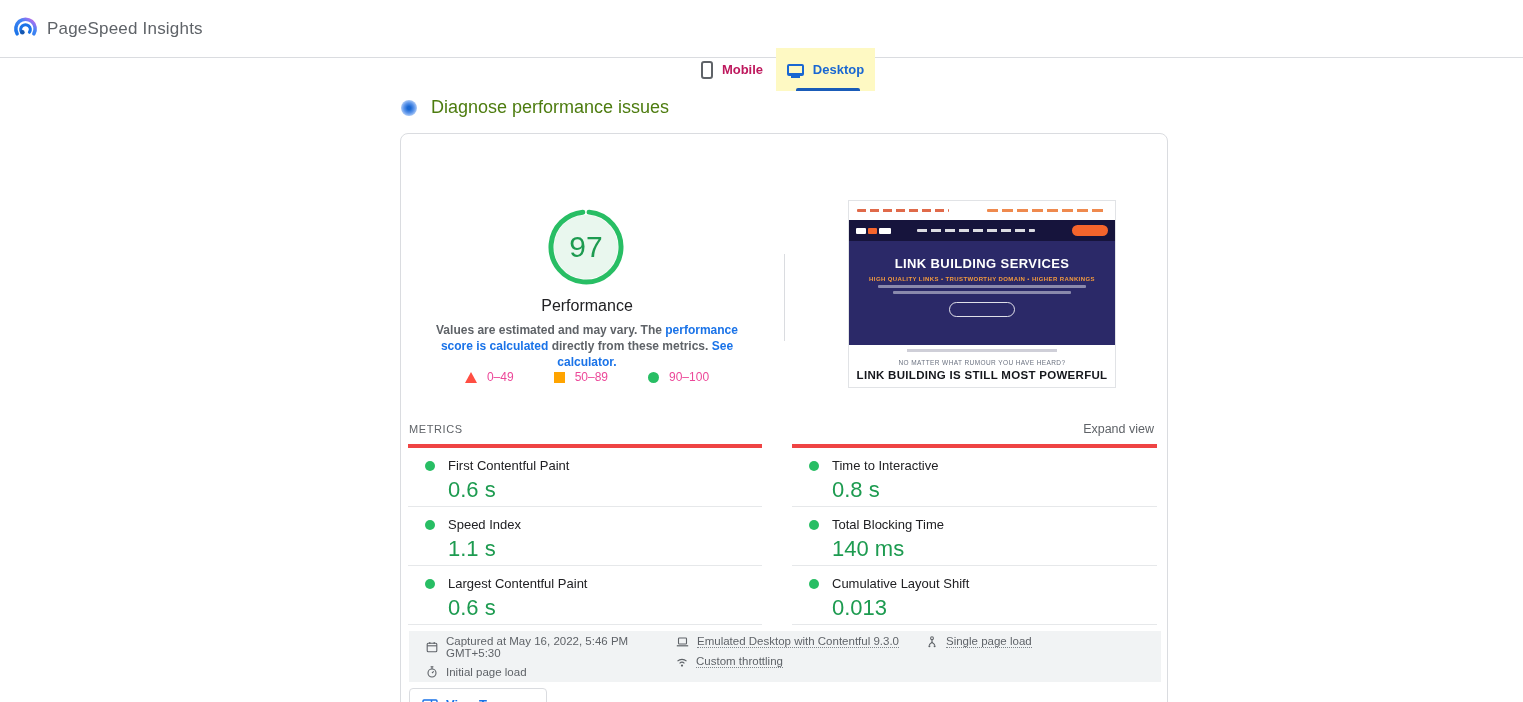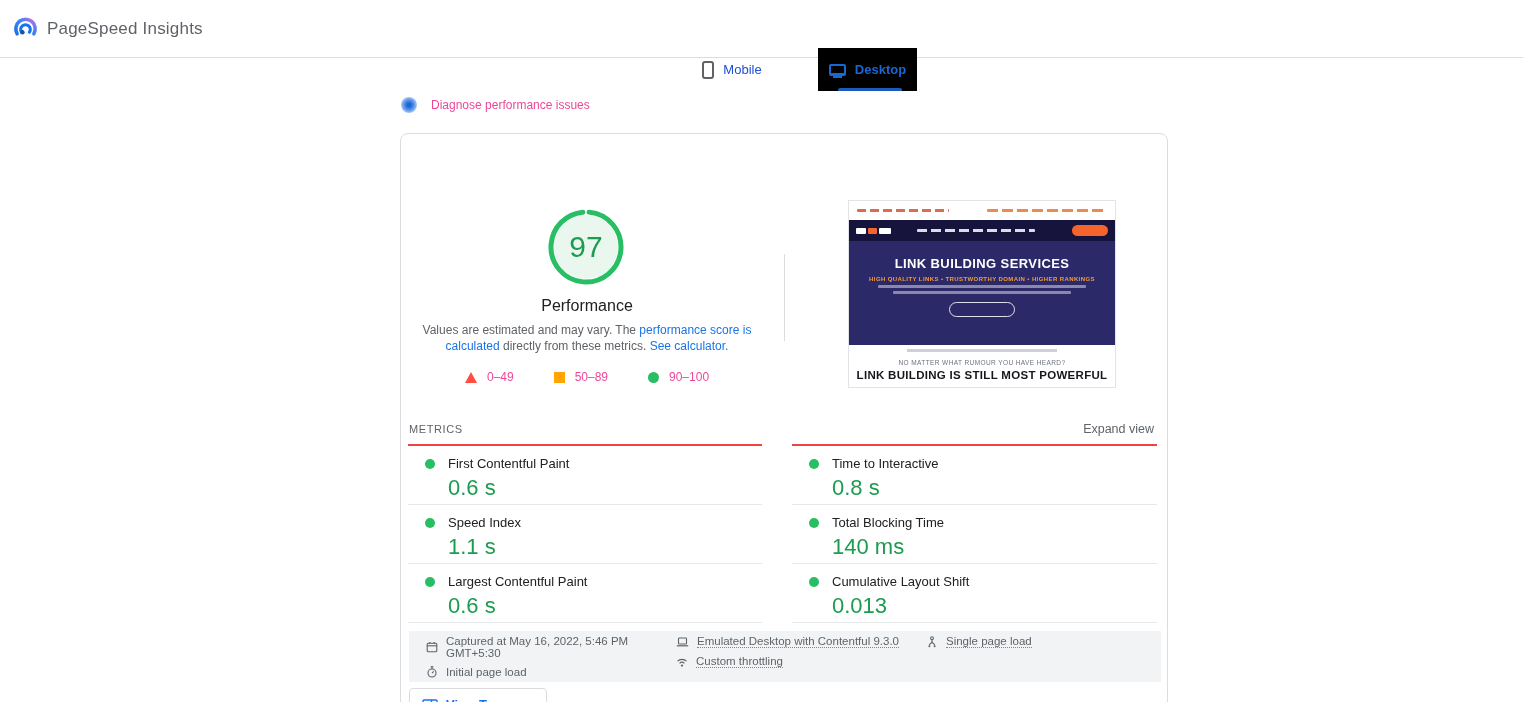--- a/index.html
+++ b/index.html
@@ -8,48 +8,48 @@
 
   
   .app-header { position:absolute; top:0; left:0; width:100%; height:58px;
     background:#fff; border-bottom:1px solid #dadce0; display:flex; align-items:center; }
   .logo-group { display:flex; align-items:center; gap:9px; margin-left:13px; cursor:pointer; }
   .app-title { font-size:17px; color:#5f6368; letter-spacing:.2px; }
 
   
   .tab { position:absolute; top:48px; height:43px; display:flex; align-items:center;
     justify-content:center; gap:9px; cursor:pointer; font-size:13px; font-weight:bold; }
-  .tab-mobile { left:688px; width:88px; color:#1d4ed8; font-weight:normal;}
-  .tab-desktop { left:776px; width:99px; background:#000000; color:#1967d2;margin-left:42px; }
+  .tab-mobile { left:688px; width:88px; color:#be185d; font-weight:bold;}
+  .tab-desktop { left:776px; width:99px; background:#fef9c3; color:#1967d2; }
   .phone-icon { width:12px; height:18px; border:2px solid #5f6368; border-radius:3px; }
   .monitor-icon { width:17px; height:12px; border:2px solid #1967d2; border-radius:2px;
     border-bottom-width:3px; position:relative; }
   .monitor-icon::after { content:""; position:absolute; left:2px; right:2px; bottom:-5px;
     height:2px; background:#1967d2; }
   .tab-underline { position:absolute; left:20px; right:15px; bottom:0; height:3px;
     background:#1a5cb8; border-radius:2px 2px 0 0; }
 
   
   .diagnose-row { position:absolute; left:401px; top:97px; display:flex; align-items:center; gap:14px; }
   .diagnose-icon { width:16px; height:16px; border-radius:50%;
     background:radial-gradient(circle at 50% 50%, #1967d2 15%, #5b94ea 45%, #b8d2f8 75%, rgba(255,255,255,0) 95%); }
-  .diagnose-label { font-size:12px; color:#ec4899; }
+  .diagnose-label { font-size:18px; color:#4d7c0f; }
 
   
   .card { position:absolute; left:400px; top:133px; width:768px; height:595px;
     background:#fff; border:1px solid #dadce0; border-radius:8px; }
 
   
   .gauge-wrap { position:absolute; left:146px; top:74px; width:78px; height:78px; }
   .gauge-score { position:absolute; inset:0; display:flex; align-items:center;
     justify-content:center; font-size:30px; color:#1d9b50; }
   .category-label { position:absolute; top:163px; left:0; width:372px; text-align:center;
     font-size:16px; color:#212124; }
   .disclaimer { position:absolute; top:188px; left:18px; width:336px; text-align:center;
-    font-size:12px; line-height:16px; color:#5f6368; }
+    font-size:12px; line-height:16px; color:#5f6368;font-weight:bold; }
   .disclaimer a { color:#1a73e8; text-decoration:none; cursor:pointer; }
 
   
   .legend { position:absolute; top:236px; left:0; width:372px; display:flex;
     justify-content:center; gap:40px; }
   .legend-item { display:flex; align-items:center; gap:10px; font-size:12px; color:#ec4899; }
   .shape-triangle { width:0; height:0; border-left:6px solid transparent;
     border-right:6px solid transparent; border-bottom:11px solid #ff4e42; }
   .shape-square { width:11px; height:11px; background:#ffa400; }
   .shape-circle { width:11px; height:11px; border-radius:50%; background:#28be64; }
@@ -77,21 +77,21 @@
   .thumb-bottom { height:34px; background:#fff; text-align:center; padding-top:4px; }
   .tagline-small { font-size:6.5px; color:#6b7280; letter-spacing:.4px; }
   .tagline-big { font-size:11.5px; font-weight:bold; color:#15171c; letter-spacing:.3px; margin-top:3px; }
 
   
   .metrics-header { position:absolute; top:288px; left:8px; right:13px; display:flex;
     justify-content:space-between; align-items:center;gap:40px; }
   .metrics-title { font-size:11px; color:#5f6368; letter-spacing:.6px; }
   .expand-view { font-size:12.5px; color:#5f6368; cursor:pointer; }
   .metric-cols { position:absolute; top:310px; left:7px; width:754px; display:flex; gap:30px; }
-  .metric-col { border-top:2px solid #ef4444; }
+  .metric-col { border-top:4px solid #ef4444; }
   .metric-col.left { width:354px; }
   .metric-col.right { width:365px; }
   .metric-cell { height:59px; border-bottom:1px solid #e6e8ea; padding:10px 0 0 17px; }
   .metric-label-row { display:flex; align-items:center; gap:13px; }
   .metric-dot { width:10px; height:10px; border-radius:50%; background:#28be64; flex:none; }
   .metric-label { font-size:13px; color:#212124; }
   .metric-value { margin:4px 0 0 23px; font-size:22px; color:#1d9b50; }
 
   
   .capture-bar { position:absolute; top:497px; left:8px; width:752px; height:51px;

